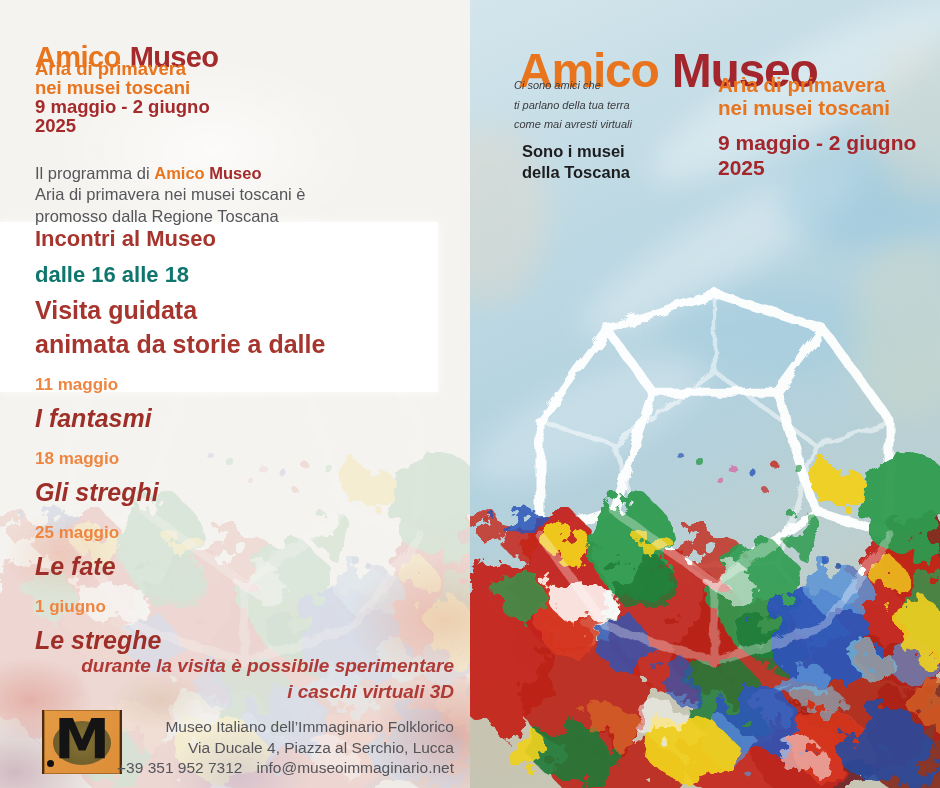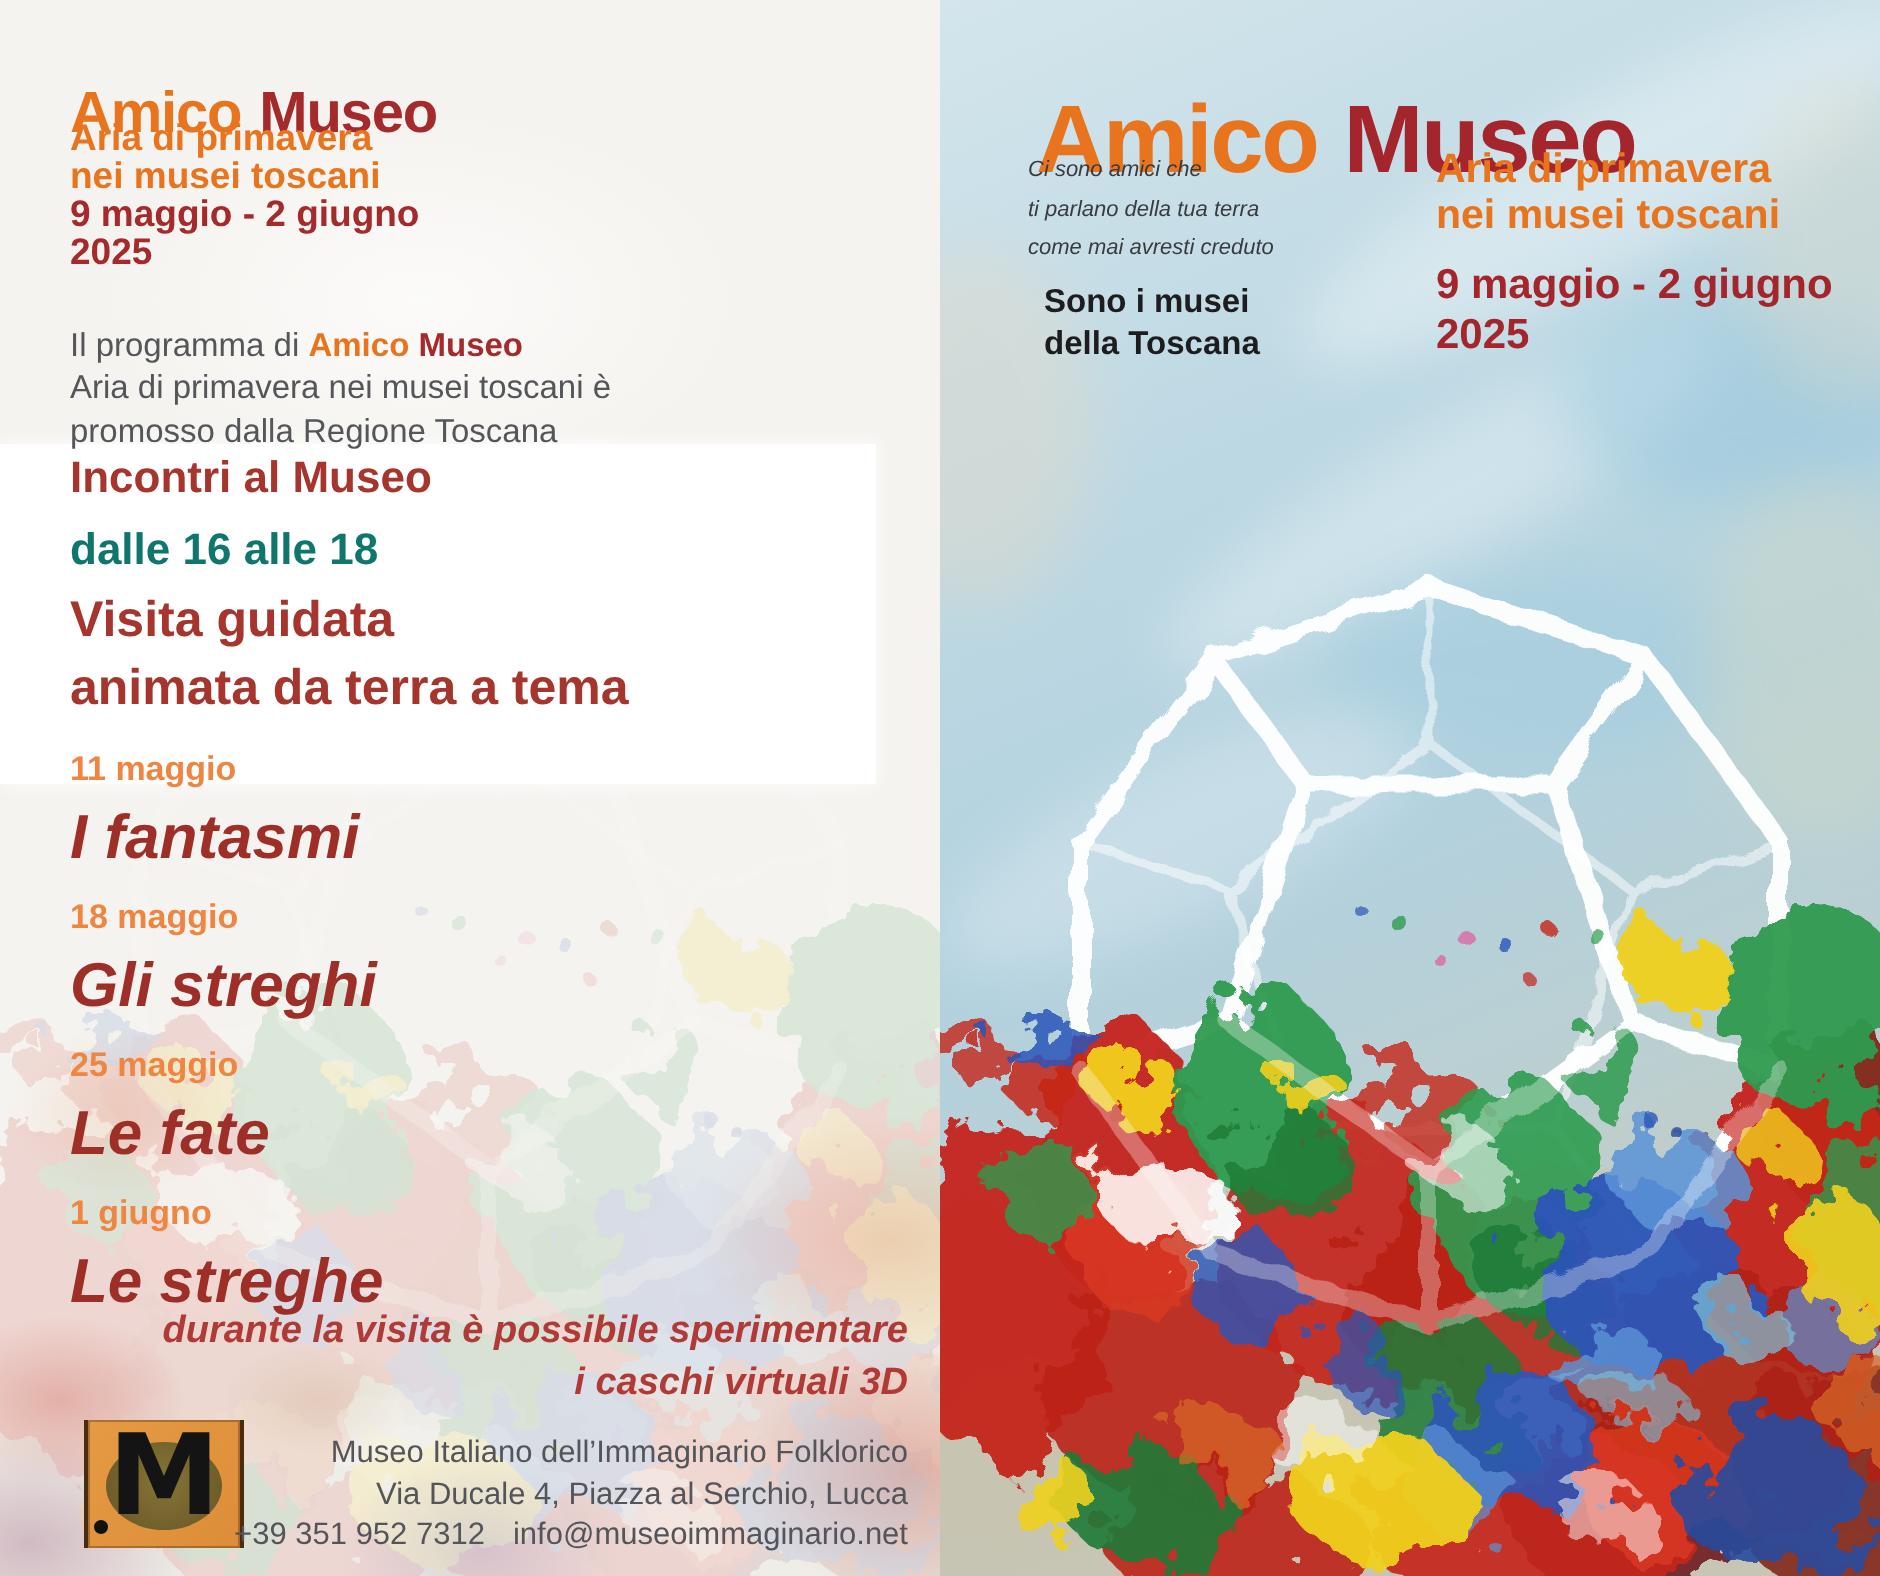--- a/index.html
+++ b/index.html
@@ -34,21 +34,21 @@
   .lp-program b{font-weight:bold;}
   .white-box{position:absolute;left:0;top:222px;width:438px;height:170px;background:#ffffff;z-index:2;
              box-shadow:0 0 10px rgba(255,255,255,.9);}
   .hl-heading{position:absolute;left:35px;top:226px;font-size:22px;font-weight:bold;color:#a5352d;z-index:3;}
   .hl-time{position:absolute;left:35px;top:262px;font-size:22px;font-weight:bold;color:#0f766e;z-index:3;}
   .hl-l1{position:absolute;left:35px;top:296px;font-size:25px;font-weight:bold;color:#a5352d;z-index:3;}
   .hl-l2{position:absolute;left:35px;top:330px;font-size:25px;font-weight:bold;color:#a5352d;z-index:3;}
 
   .events{position:absolute;left:35px;top:368px;z-index:3;list-style:none;margin:0;padding:0;}
   .event-date{font-size:17px;font-weight:bold;color:#ee8540;line-height:33px;}
-  .event-name{font-size:31px;font-weight:bold;font-style:italic;color:#9e2f28;line-height:35px;margin-bottom:6px;}
+  .event-name{font-size:25px;font-weight:bold;font-style:italic;color:#9e2f28;line-height:35px;margin-bottom:6px;}
 
   .note{position:absolute;right:16px;top:653px;text-align:right;z-index:3;
         font-size:19px;font-weight:bold;font-style:italic;color:#b03a36;line-height:26px;}
 
   .logo{position:absolute;left:42px;top:710px;width:76px;height:64px;z-index:3;
         background:linear-gradient(135deg,#e59a44,#dd8d38);
         border-left:2px solid #4a2c10;border-right:2px solid #4a2c10;
         box-shadow:inset 0 0 0 1px rgba(70,40,10,.35);}
   .logo .blob{position:absolute;left:9px;top:11px;width:58px;height:44px;border-radius:50%;
         background:radial-gradient(circle at 50% 45%,#857436,#685527);}
@@ -238,21 +238,21 @@
       <b class="orange">Amico</b>
       <b class="darkred">Museo</b><br>
       <span>Aria di primavera nei musei toscani è</span><br>
       <span>promosso dalla Regione Toscana</span>
     </p>
 
     <div class="white-box"></div>
     <div class="hl-heading">Incontri al Museo</div>
     <div class="hl-time">dalle 16 alle 18</div>
     <div class="hl-l1">Visita guidata</div>
-    <div class="hl-l2">animata da terra a tema</div>
+    <div class="hl-l2">animata da storie a dalle</div>
 
     <ul class="events">
       <li>
         <div class="event-date">11 maggio</div>
         <div class="event-name">I fantasmi</div>
       </li>
       <li>
         <div class="event-date">18 maggio</div>
         <div class="event-name">Gli streghi</div>
       </li>
@@ -426,21 +426,21 @@
         <polyline points="70,534.9 136.8,626.9 245,662 353.2,626.9 420,534.9"></polyline>
       </g>
     </svg>
 
     <div class="rp-text">
       <h1 class="rp-title"><span class="w1">Amico</span><span class="w2">Museo</span></h1>
 
       <div class="rp-tagline">
         <div>Ci sono amici che</div>
         <div>ti parlano della tua terra</div>
-        <div>come mai avresti creduto</div>
+        <div>come mai avresti virtuali</div>
       </div>
       <div class="rp-claim">
         <div>Sono i musei</div>
         <div>della Toscana</div>
       </div>
       <div class="rp-sub">
         <div>Aria di primavera</div>
         <div>nei musei toscani</div>
       </div>
       <div class="rp-dates">

